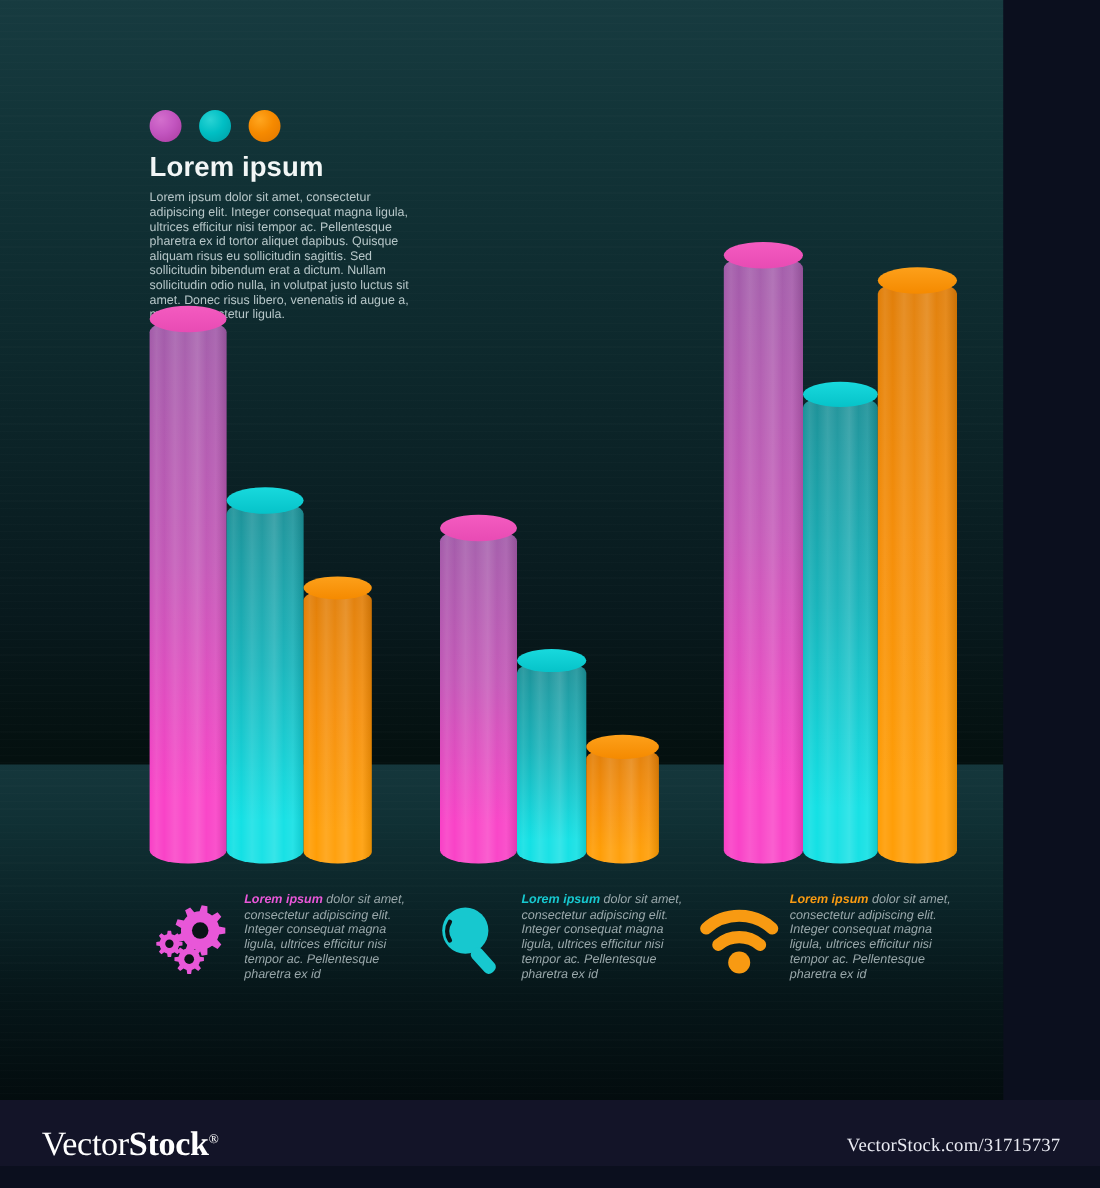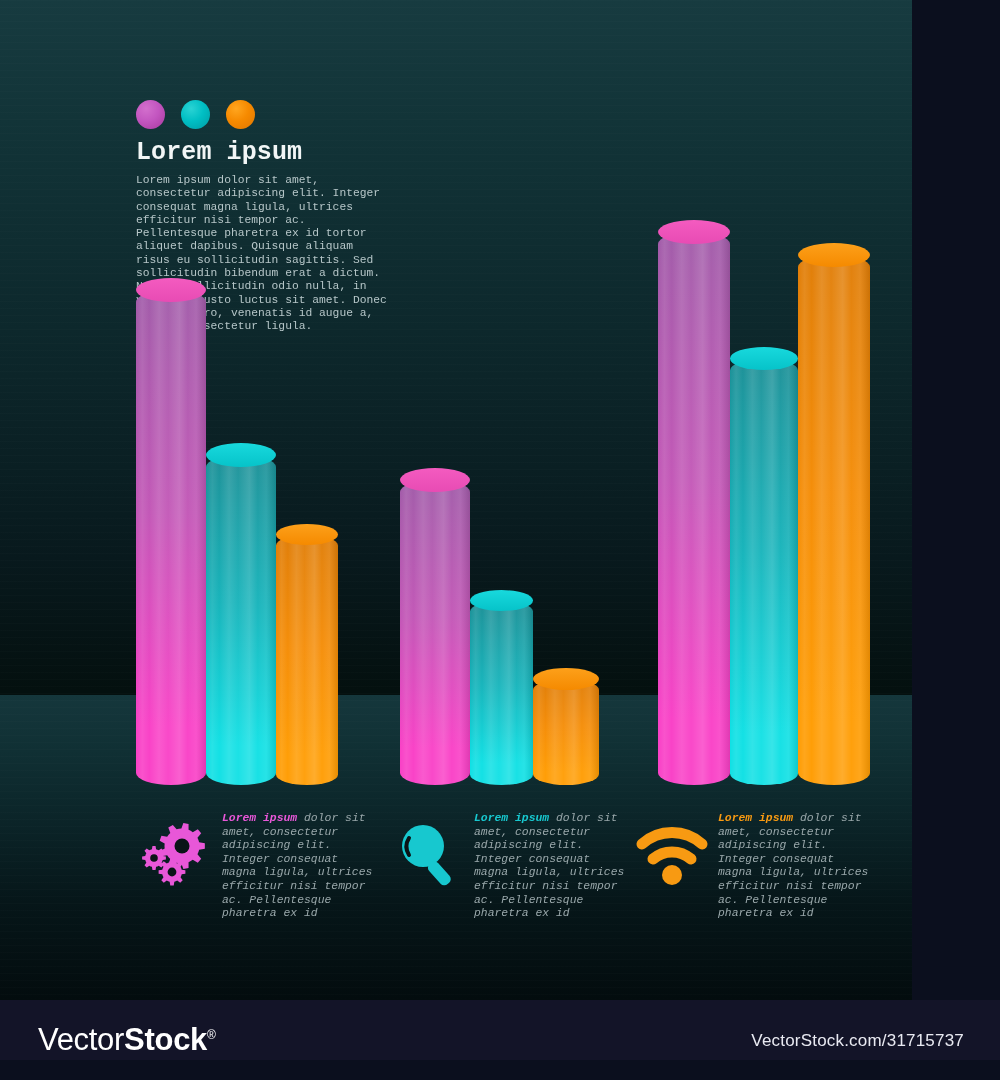--- a/index.html
+++ b/index.html
@@ -18,21 +18,20 @@
     position:absolute;left:0;top:0;width:912px;height:1000px;
     overflow:hidden;
     background:
       linear-gradient(180deg,
         #173b40 0px,
         #123438 120px,
         #0d282c 330px,
         #08191d 560px,
         #04100f 690px,
         #04100f 694px);
-    font-family: Liberation Mono, monospace;
   }
   
   #floor{
     position:absolute;left:0;top:695px;width:1000px;height:305px;
     background:linear-gradient(180deg,
       #15373c 0%,
       #103034 18%,
       #0b2428 42%,
       #061619 68%,
       #030c0e 100%);
@@ -100,20 +99,21 @@
   }
   .cap-text b{font-weight:bold;font-style:italic;}
   .cap-text.m b{color:#e857d8;}
   .cap-text.c b{color:#17c8cf;}
   .cap-text.o b{color:#f89a12;}
 
   
   #footer{
     position:absolute;left:0;top:1000px;width:1000px;height:60px;
     background:#131428;
+    font-family:Liberation Serif, serif;
   }
   #logo{
     position:absolute;left:38px;top:24px;
     font-size:31px;color:#fff;letter-spacing:-.3px;line-height:1;
     white-space:nowrap;
   }
   #logo .thin{font-weight:300;}
   #logo .bold{font-weight:bold;}
   #logo sup{font-size:12px;vertical-align:super;font-weight:normal;}
   #url{

